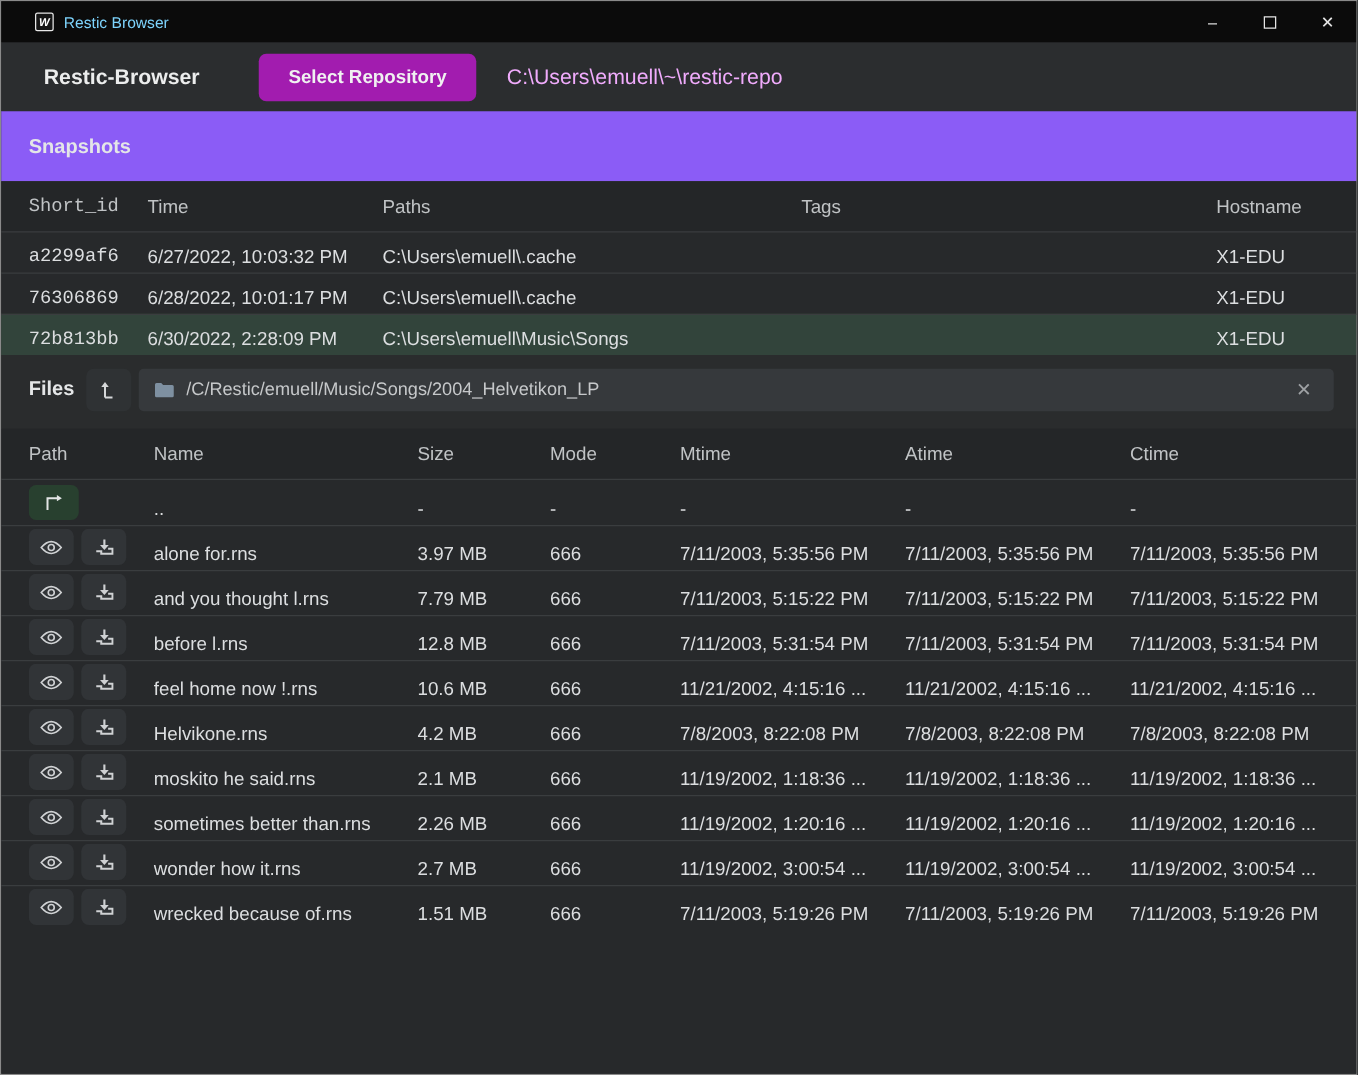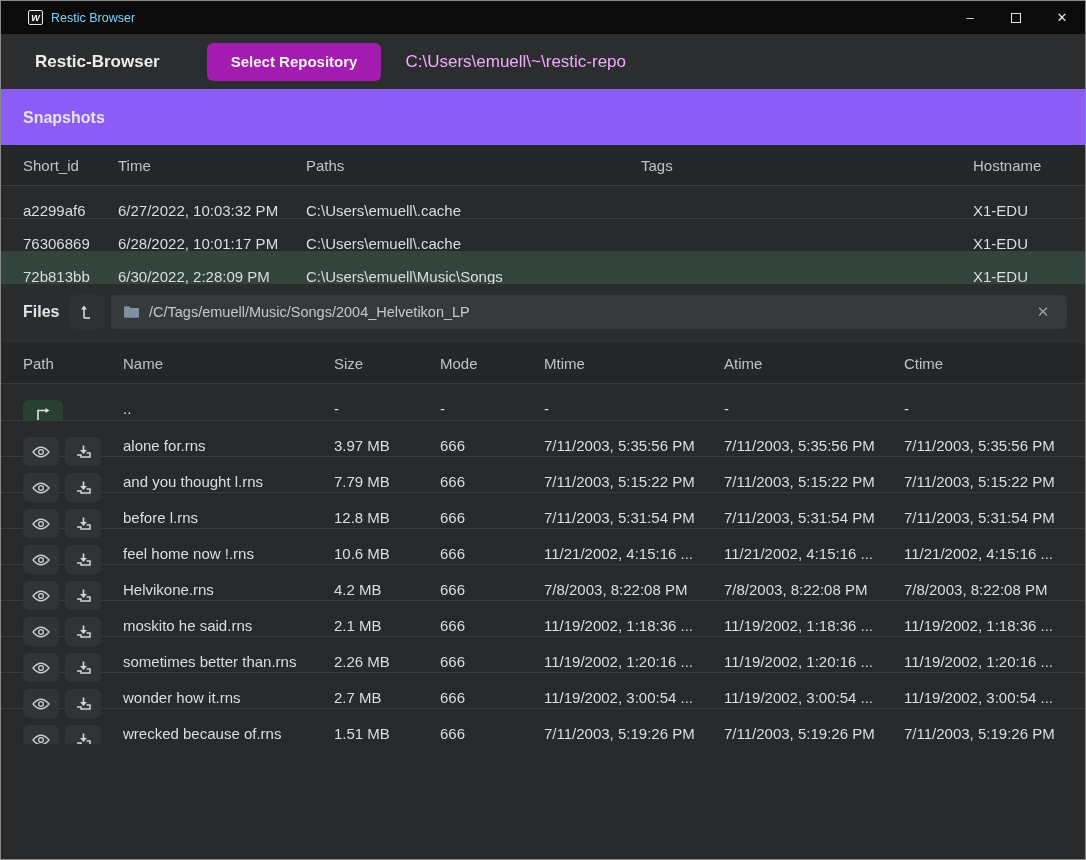--- a/index.html
+++ b/index.html
@@ -71,27 +71,27 @@
   }
   .pathbar-text { flex:1; font-size:14.5px; color:#c6c8ca; white-space:nowrap; overflow:hidden; }
   .pathbar-clear {
     background:none; border:none; color:#9ea1a4; font-size:15px;
     width:24px; height:24px; display:flex; align-items:center; justify-content:center;
   }
 
   
   .thead { display:flex; background:#242628; height:40px; align-items:center;
     padding:0 22px; font-size:15px; color:#c0c3c5; }
-  .row { display:flex; align-items:flex-start; padding:16px 22px;
+  .row { display:flex; align-items:flex-end; padding:4px 22px;
     border-top:1px solid #3a3d3f; font-size:15px; color:#dcdee0;
     background:#27292b; white-space:nowrap; }
   .c { overflow:hidden; white-space:nowrap; padding-right:10px; }
 
   
-  .sc1{width:95px;} .sc2{width:188px;} .sc3{width:335px;} .sc4{width:332px;} .sc5{flex:1;}
+  .sc1{width:95px;font-family:Liberation Mono, monospace;} .sc2{width:188px;} .sc3{width:335px;} .sc4{width:332px;} .sc5{flex:1;}
   .snap-row { height:33px; }
   .snap-row.selected { background:#32443b; }
 
   
   .fc1{width:100px; display:flex; gap:6px; align-items:center;}
   .fc2{width:211px;} .fc3{width:106px;} .fc4{width:104px;}
   .fc5{width:180px;} .fc6{width:180px;} .fc7{flex:1;}
   .file-row { height:36px; }
   .parent-row { height:37px; }
 
@@ -179,21 +179,21 @@
           <path d="M1 5.5 L4 1.5 L7 5.5 Z" fill="#d6d8d9"></path>
         </svg>
       </span>
     </button>
     <div class="pathbar">
       <span class="icon">
         <svg width="17" height="14" viewBox="0 0 17 14">
           <path d="M1 2.5 Q1 1.3 2.2 1.3 L6 1.3 L7.5 3 L14.8 3 Q16 3 16 4.2 L16 11.6 Q16 12.8 14.8 12.8 L2.2 12.8 Q1 12.8 1 11.6 Z" fill="#7e90a1"></path>
         </svg>
       </span>
-      <div class="pathbar-text">/C/Tags/emuell/Music/Songs/2004_Helvetikon_LP</div>
+      <div class="pathbar-text">/C/Restic/emuell/Music/Songs/2004_Helvetikon_LP</div>
       <button class="pathbar-clear">
         <span>✕</span>
       </button>
     </div>
   </div>
 
   <div class="thead">
     <div class="c fc1" style="display:block;">Path</div>
     <div class="c fc2">Name</div>
     <div class="c fc3">Size</div>

